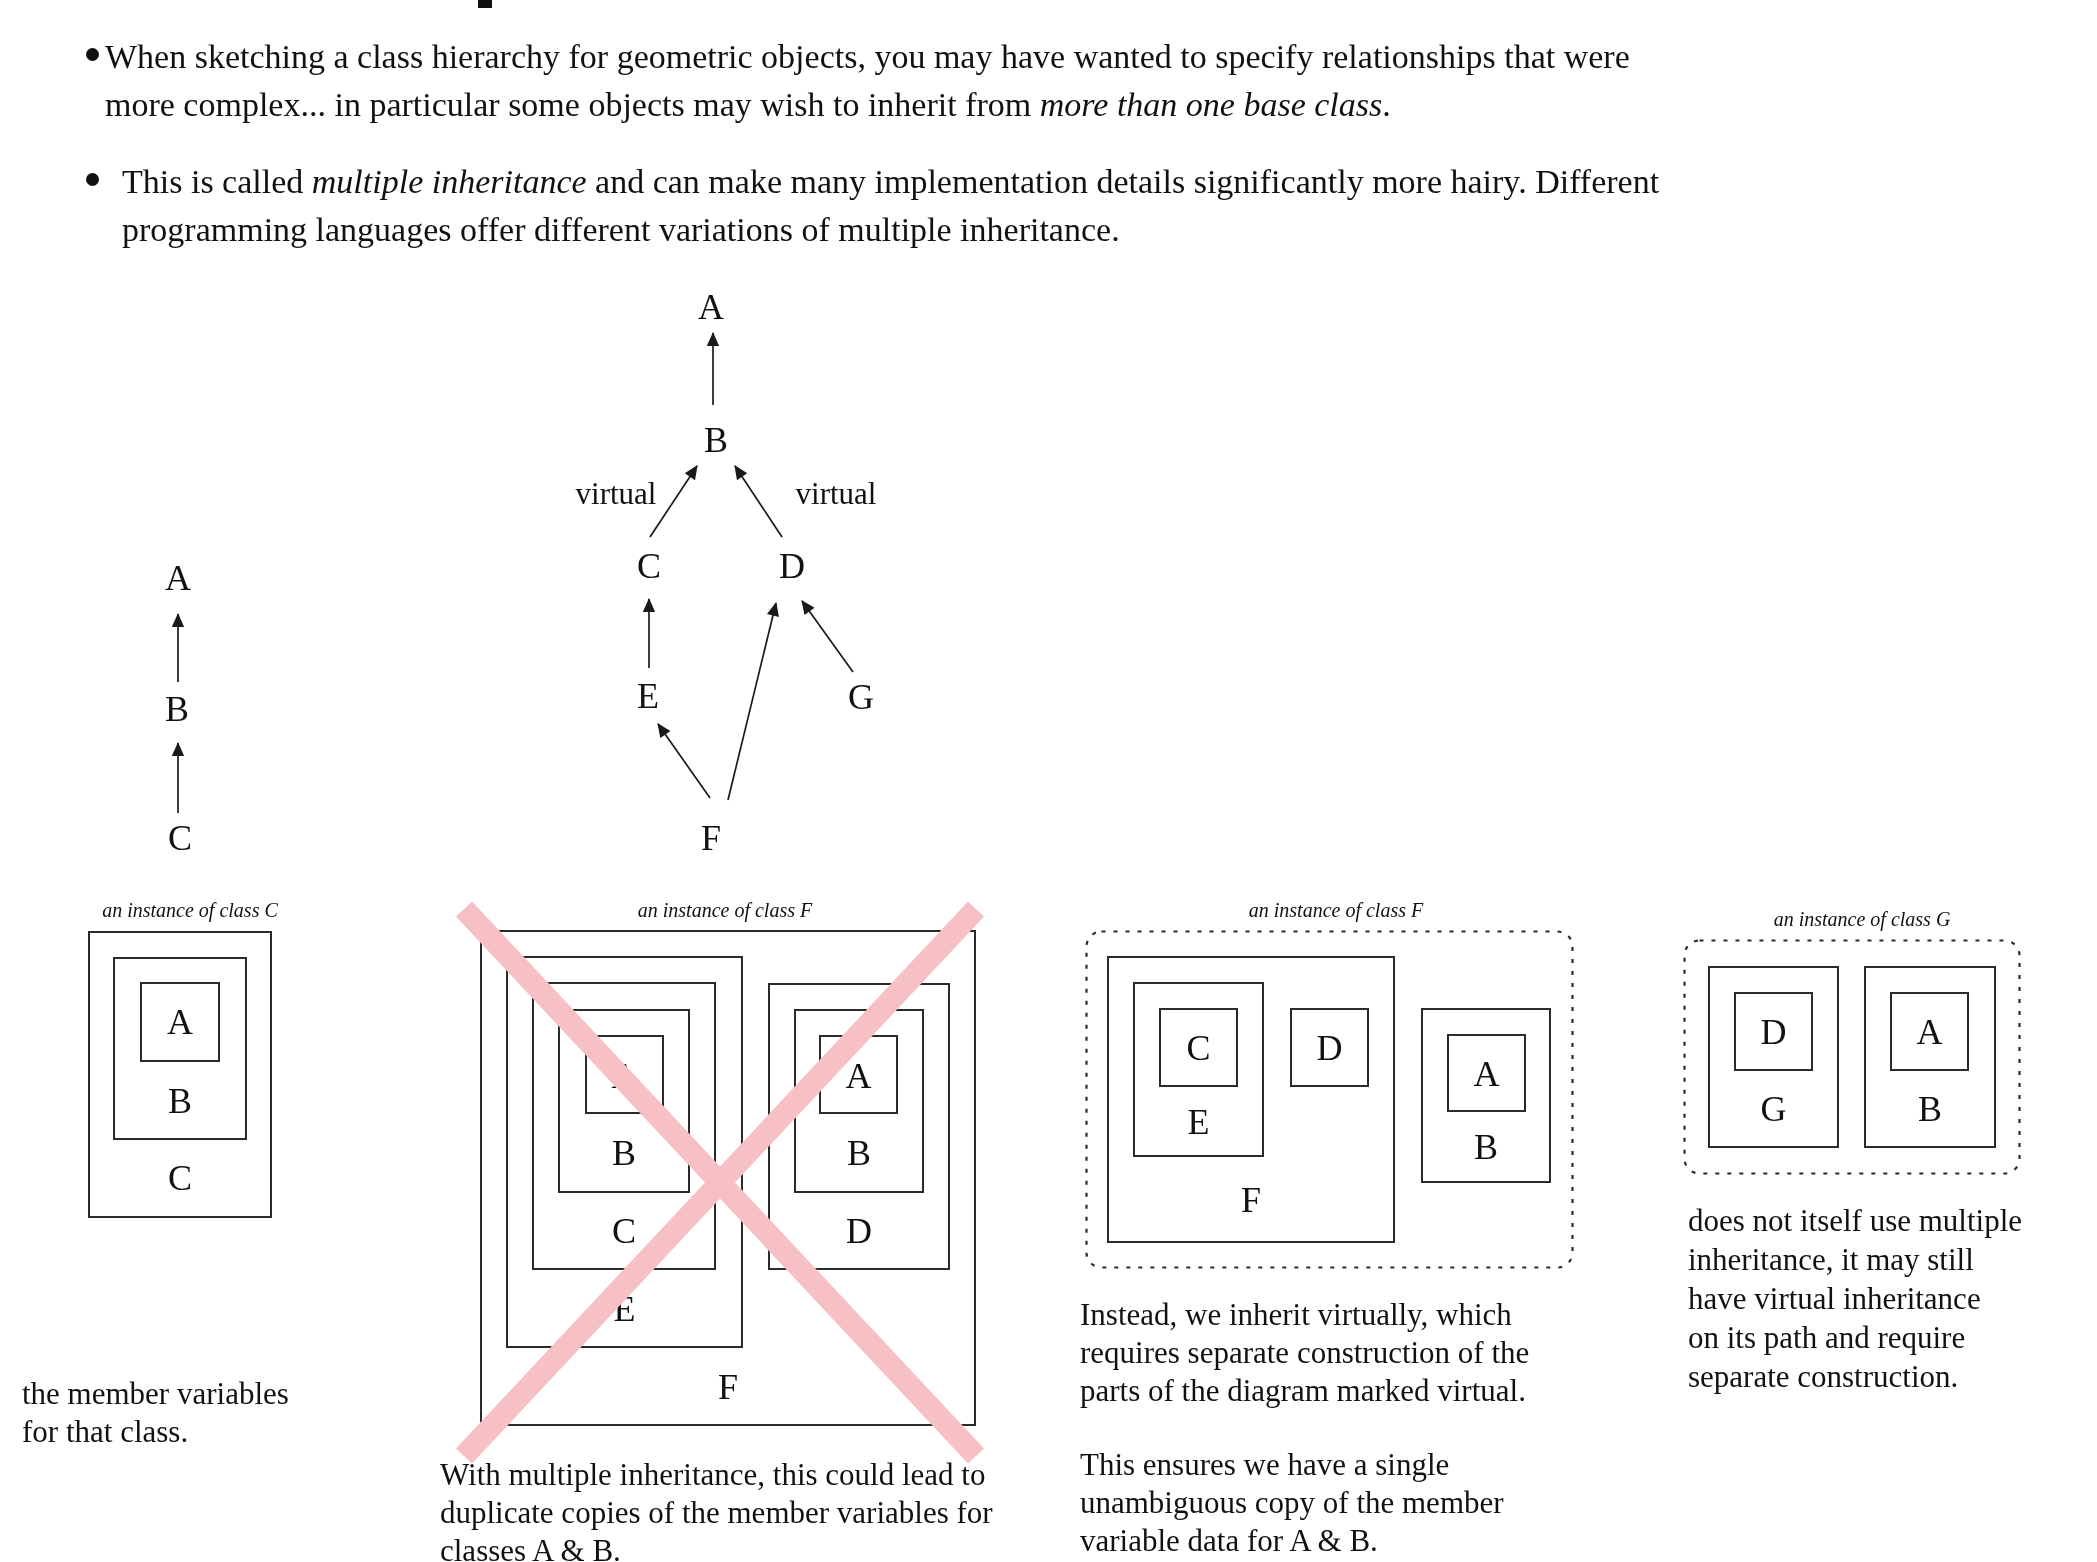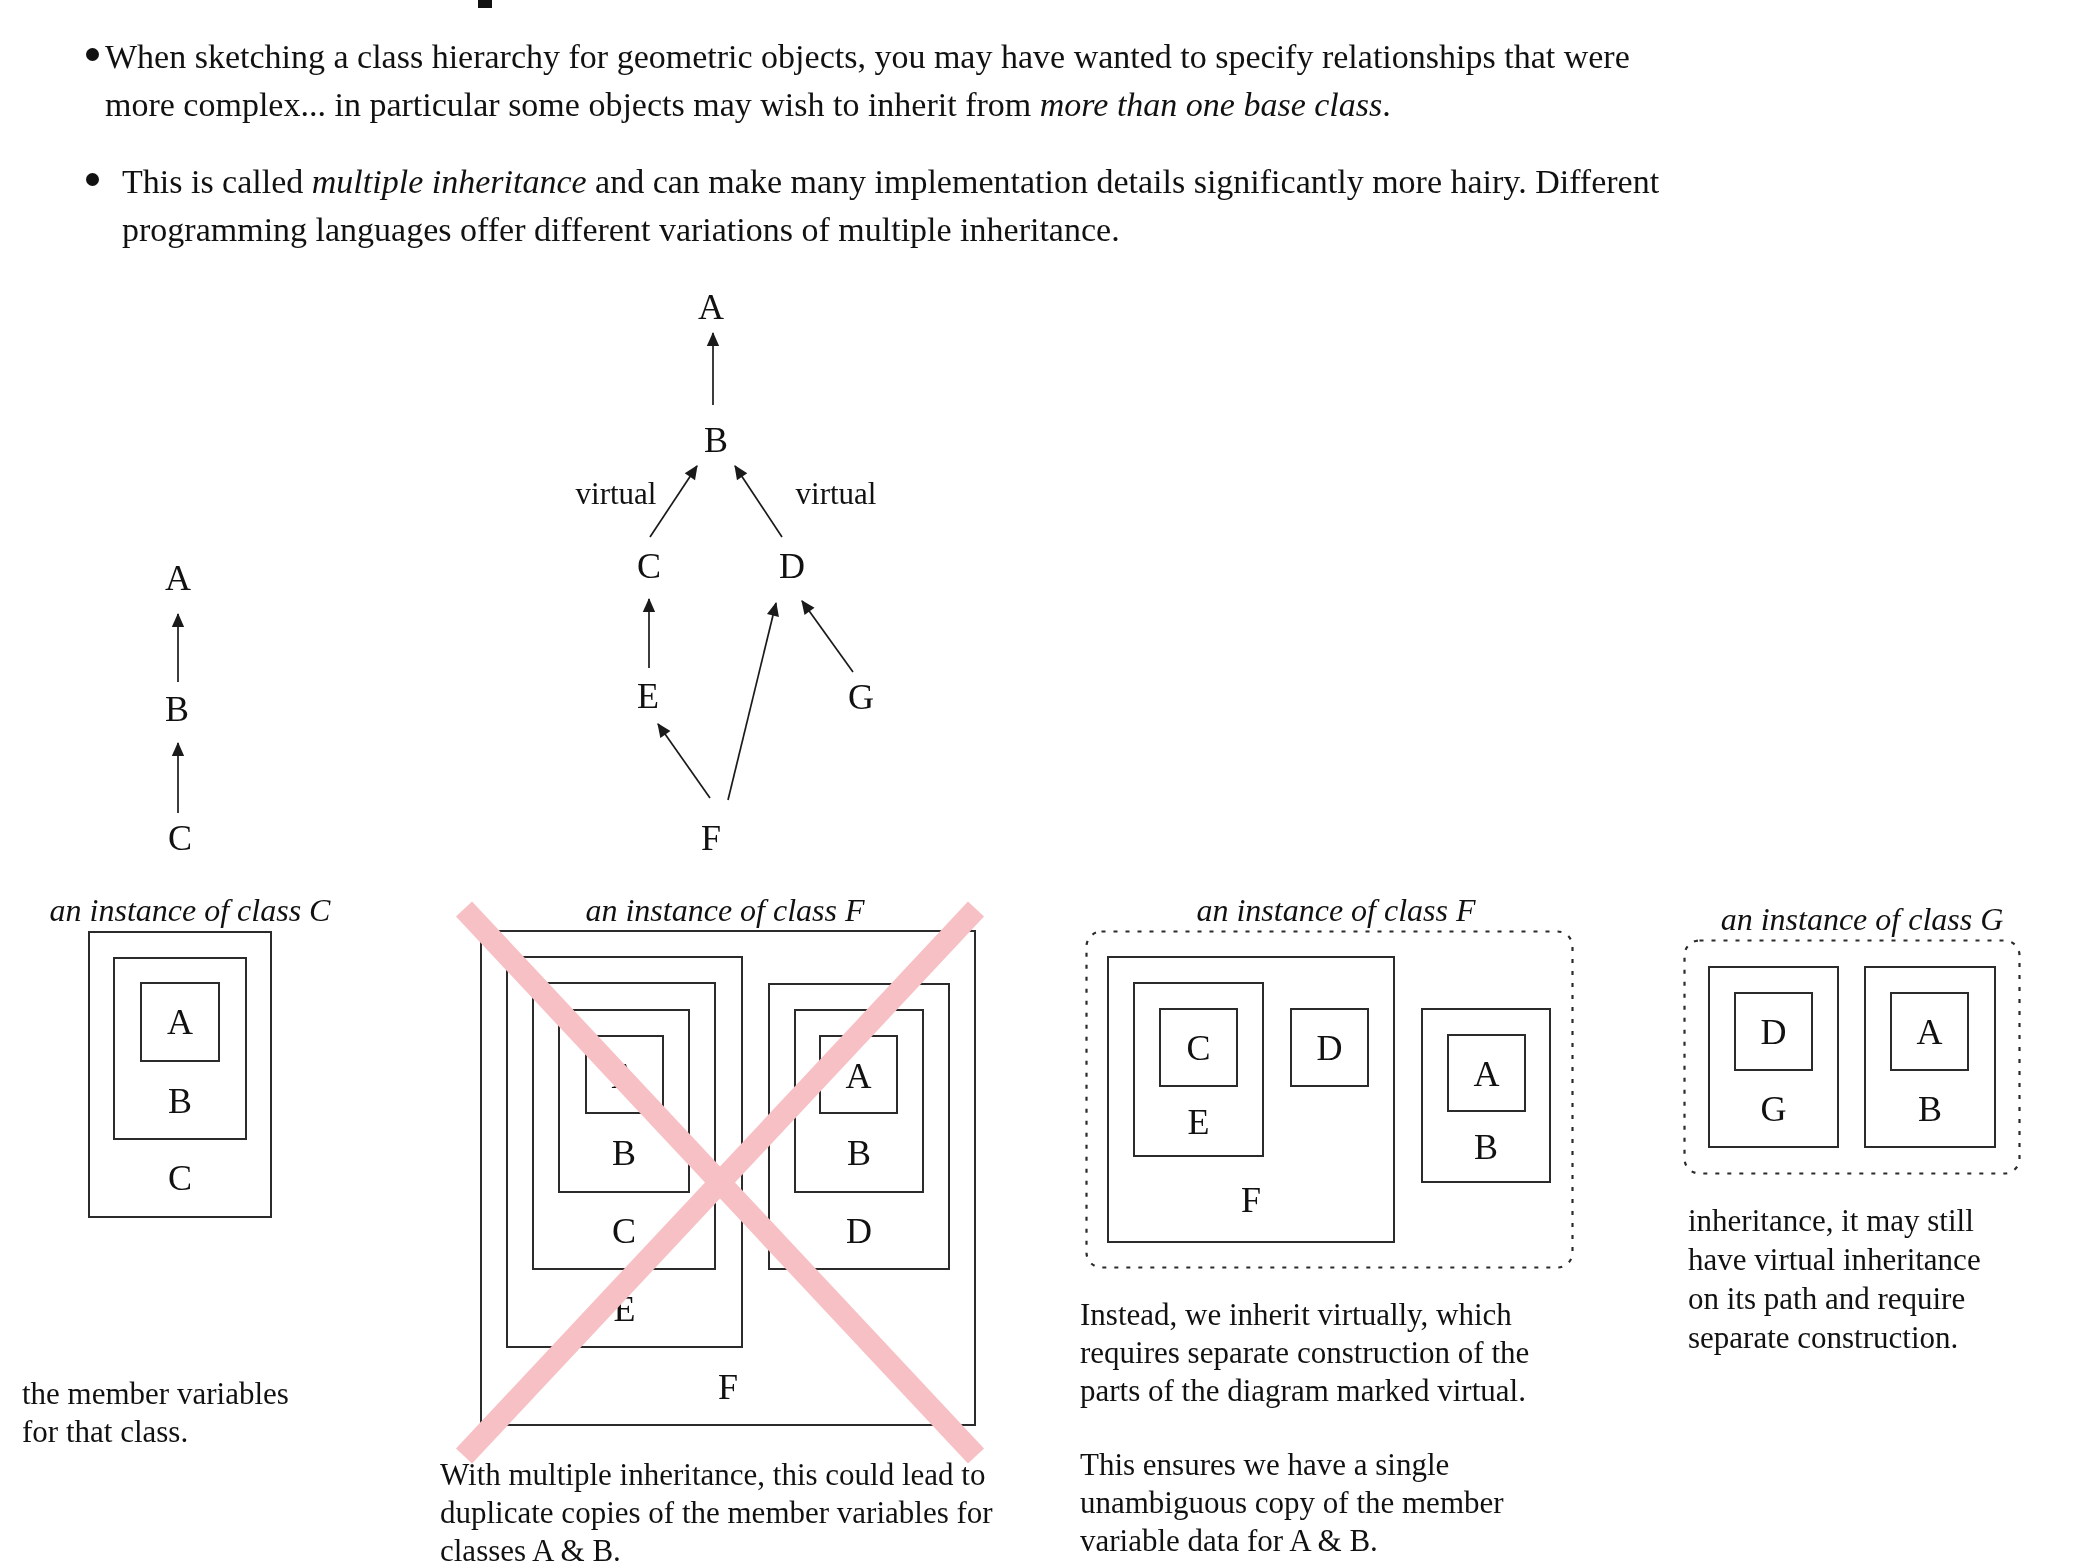--- a/index.html
+++ b/index.html
@@ -14,21 +14,21 @@
   .frag{position:absolute;background:#111;}
   
   .node{position:absolute;width:60px;height:40px;line-height:40px;text-align:center;
         font-size:36px;color:#111;}
   .virtual-label{position:absolute;width:150px;height:36px;line-height:36px;text-align:center;
         font-size:31px;color:#111;}
   svg.overlay{position:absolute;left:0;top:0;pointer-events:none;}
   
   .figure{position:absolute;}
   .caption{position:absolute;width:320px;height:34px;line-height:34px;text-align:center;
-           font-style:italic;font-size:32px;color:#111;}
+           font-style:italic;font-size:20px;color:#111;}
   .ibox{position:absolute;border:2px solid #2b2b2b;background:transparent;box-sizing:border-box;}
   .ilabel{position:absolute;height:36px;line-height:36px;text-align:center;font-size:36px;color:#111;}
   .note{position:absolute;font-size:31px;line-height:38px;color:#111;}
   .note > div{white-space:nowrap;}
   .cross-svg{position:absolute;z-index:6;pointer-events:none;}
 </style>
 </head>
 <body>
 
 <div id="page">
@@ -160,20 +160,21 @@
     </svg>
     <div class="ibox" style="left:25px;top:64px;width:131px;height:182px;"></div>
     <div class="ibox" style="left:51px;top:90px;width:79px;height:79px;"></div>
     <div class="ilabel" style="left:51px;top:112px;width:79px;">D</div>
     <div class="ilabel" style="left:25px;top:189px;width:131px;">G</div>
     <div class="ibox" style="left:181px;top:64px;width:132px;height:182px;"></div>
     <div class="ibox" style="left:207px;top:90px;width:79px;height:79px;"></div>
     <div class="ilabel" style="left:207px;top:112px;width:79px;">A</div>
     <div class="ilabel" style="left:181px;top:189px;width:132px;">B</div>
     <div class="note" style="left:5px;top:299px;width:405px;line-height:39px;">
+        <div>does not itself use multiple</div>
         <div>inheritance, it may still</div>
         <div>have virtual inheritance</div>
         <div>on its path and require</div>
         <div>separate construction.</div>
       </div>
   </div>
 
 </div>
 
 </body></html>

